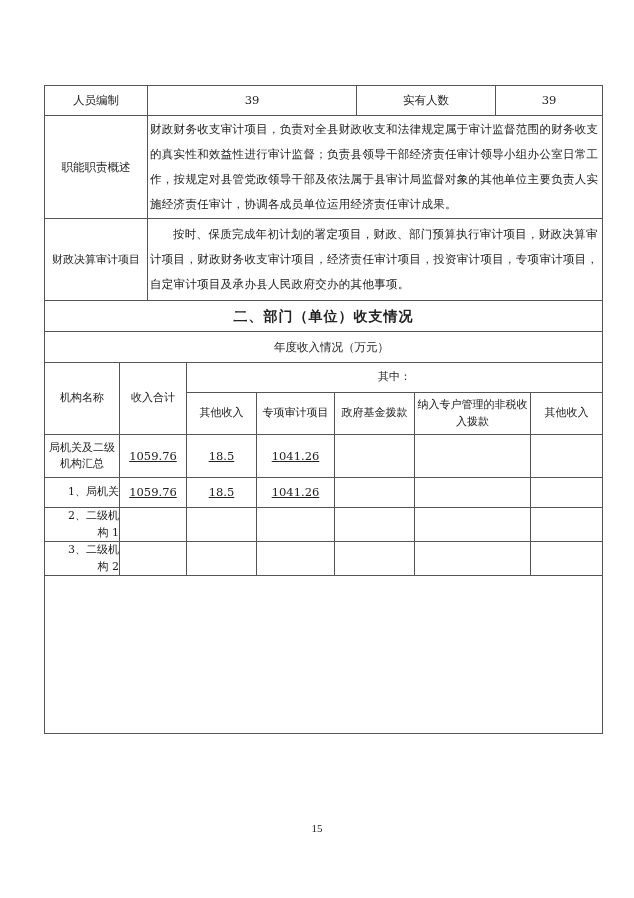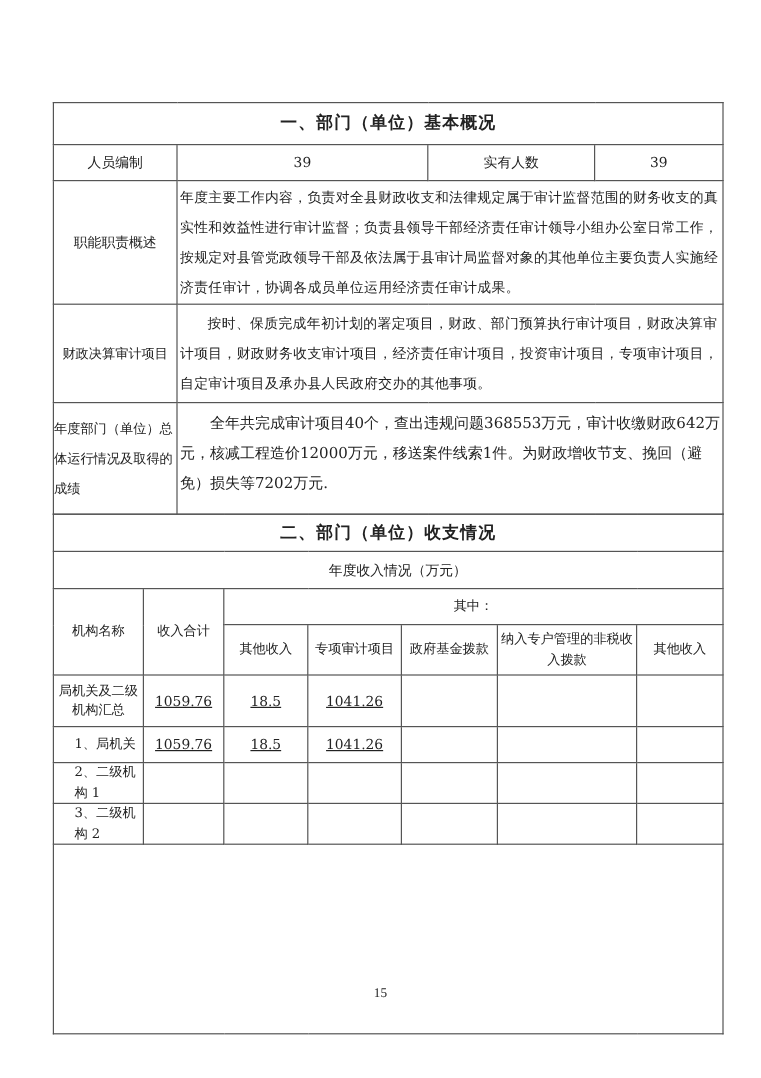--- a/index.html
+++ b/index.html
@@ -9,57 +9,50 @@
   td { border:1px solid #555; padding:0; font-size:11.5px; text-align:center; vertical-align:middle; line-height:1.6; }
   .sec-title { font-size:14px; font-weight:bold; height:32px; letter-spacing:1px; }
   .row30 { height:30px; }
   .label { font-size:11.5px; }
   .para { text-align:left; padding:1px 2px; font-size:11.5px; line-height:25px; letter-spacing:0.3px; }
   .para-big { text-align:left; padding:4px 2px; font-size:12.5px; line-height:25px; }
   .indent { text-indent:2em; }
   .sub-title { height:30px; font-size:11.5px;padding-left:16px; }
   .hdr { font-size:11px; line-height:1.5; }
   .num { font-size:11.5px;text-decoration:underline; }
-  .left { text-align:left; padding-left:17px; }
+  .left { text-align:right; padding-left:17px; }
   .blank { height:157px; }
   .page-num { position:absolute; top:822px; left:0; width:634px; text-align:center; font-size:11px; font-family:"Liberation Serif",serif; }
 </style>
 </head>
 <body>
 
 <div class="page">
 
   <table>
     <colgroup>
       <col style="width:103px">
         <col style="width:209px">
         <col style="width:139px">
         <col style="width:107px">
     </colgroup>
     <tbody>
-        <tr>
-      <td colspan="4" class="sec-title" style="height:34px">一、部门（单位）基本概况</td>
-    </tr>
     <tr class="row30">
       <td class="label">人员编制</td>
       <td>39</td>
       <td class="label">实有人数</td>
       <td>39</td>
     </tr>
     <tr style="height:91px">
       <td class="label">职能职责概述</td>
-      <td colspan="3" class="para">年度主要工作内容，负责对全县财政收支和法律规定属于审计监督范围的财务收支的真实性和效益性进行审计监督；负责县领导干部经济责任审计领导小组办公室日常工作，按规定对县管党政领导干部及依法属于县审计局监督对象的其他单位主要负责人实施经济责任审计，协调各成员单位运用经济责任审计成果。</td>
+      <td colspan="3" class="para">财政财务收支审计项目，负责对全县财政收支和法律规定属于审计监督范围的财务收支的真实性和效益性进行审计监督；负责县领导干部经济责任审计领导小组办公室日常工作，按规定对县管党政领导干部及依法属于县审计局监督对象的其他单位主要负责人实施经济责任审计，协调各成员单位运用经济责任审计成果。</td>
     </tr>
     <tr style="height:82px">
       <td class="label" style="font-size:11px">财政决算审计项目</td>
       <td colspan="3" class="para indent">按时、保质完成年初计划的署定项目，财政、部门预算执行审计项目，财政决算审计项目，财政财务收支审计项目，经济责任审计项目，投资审计项目，专项审计项目，自定审计项目及承办县人民政府交办的其他事项。</td>
-    </tr>
-    <tr style="height:93px">
-      <td class="label" style="text-align:left; font-size:11px; line-height:25px;">年度部门（单位）总体运行情况及取得的成绩</td>
-      <td colspan="3" class="para-big indent" style="vertical-align:top;">全年共完成审计项目40个，查出违规问题368553万元，审计收缴财政642万元，核减工程造价12000万元，移送案件线索1件。为财政增收节支、挽回（避免）损失等7202万元.</td>
     </tr>
   </tbody>
     </table>
 
   <table style="margin-top:-1px">
     <colgroup>
       <col style="width:75px">
         <col style="width:67px">
         <col style="width:70px">
         <col style="width:78px">

